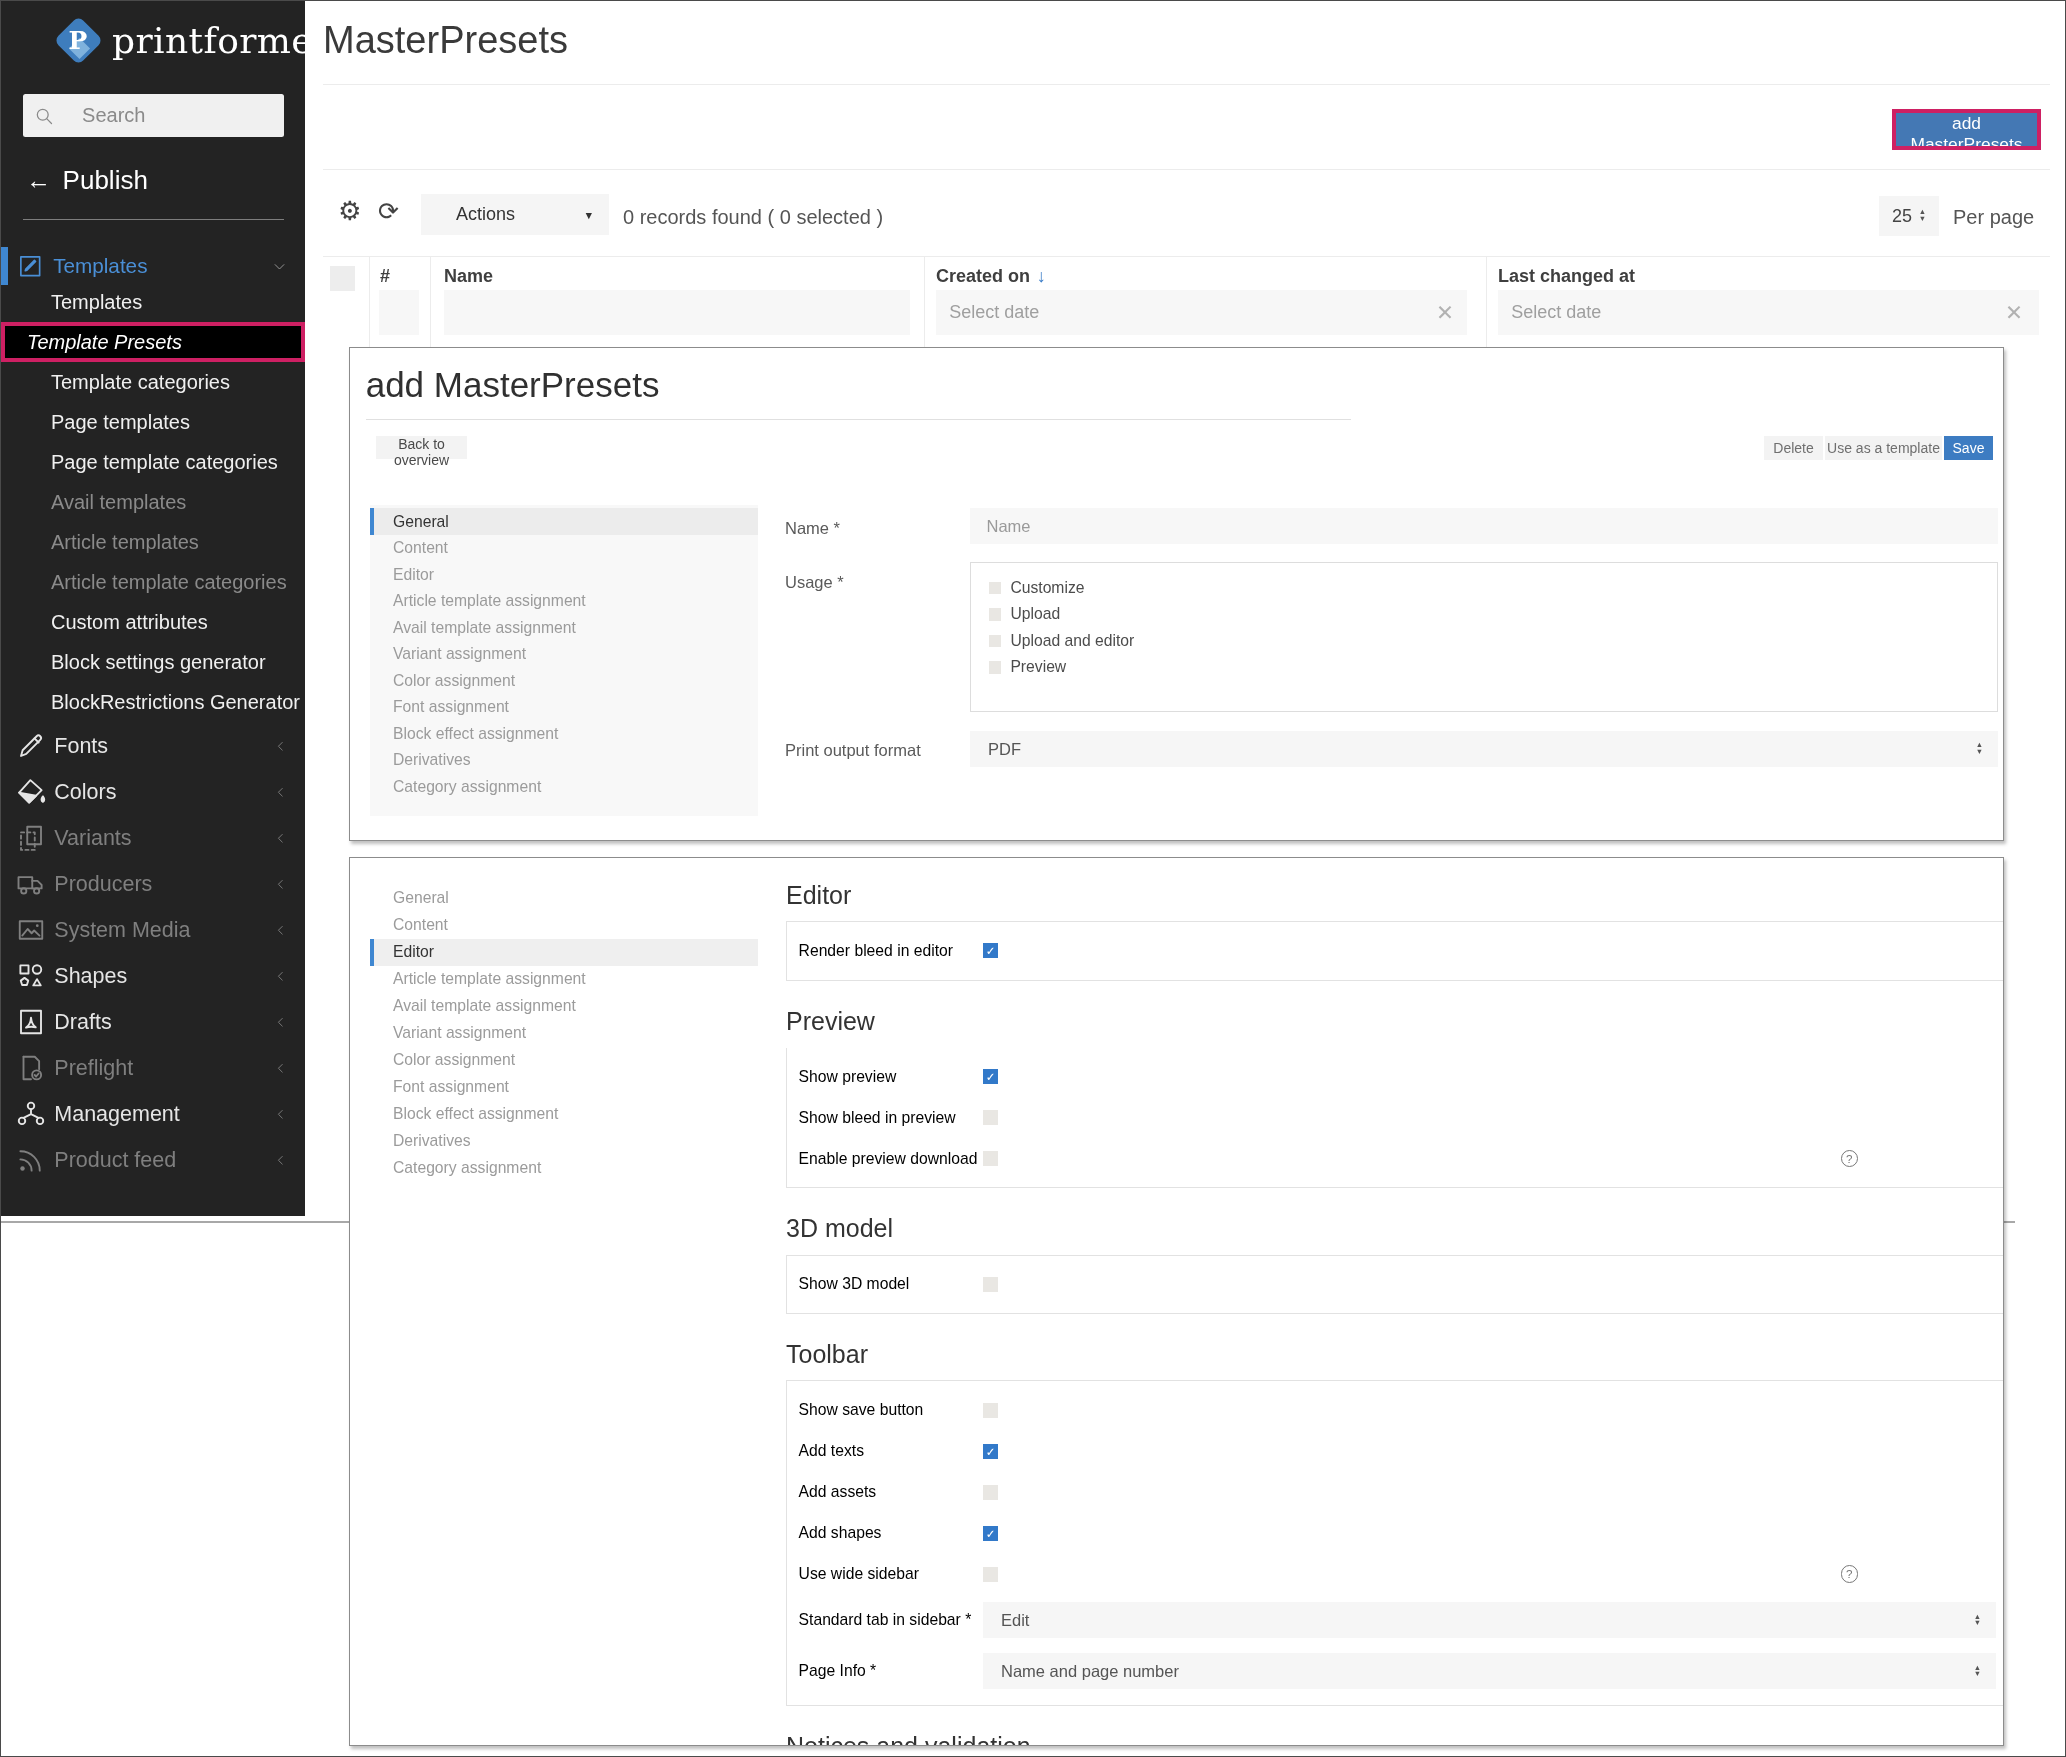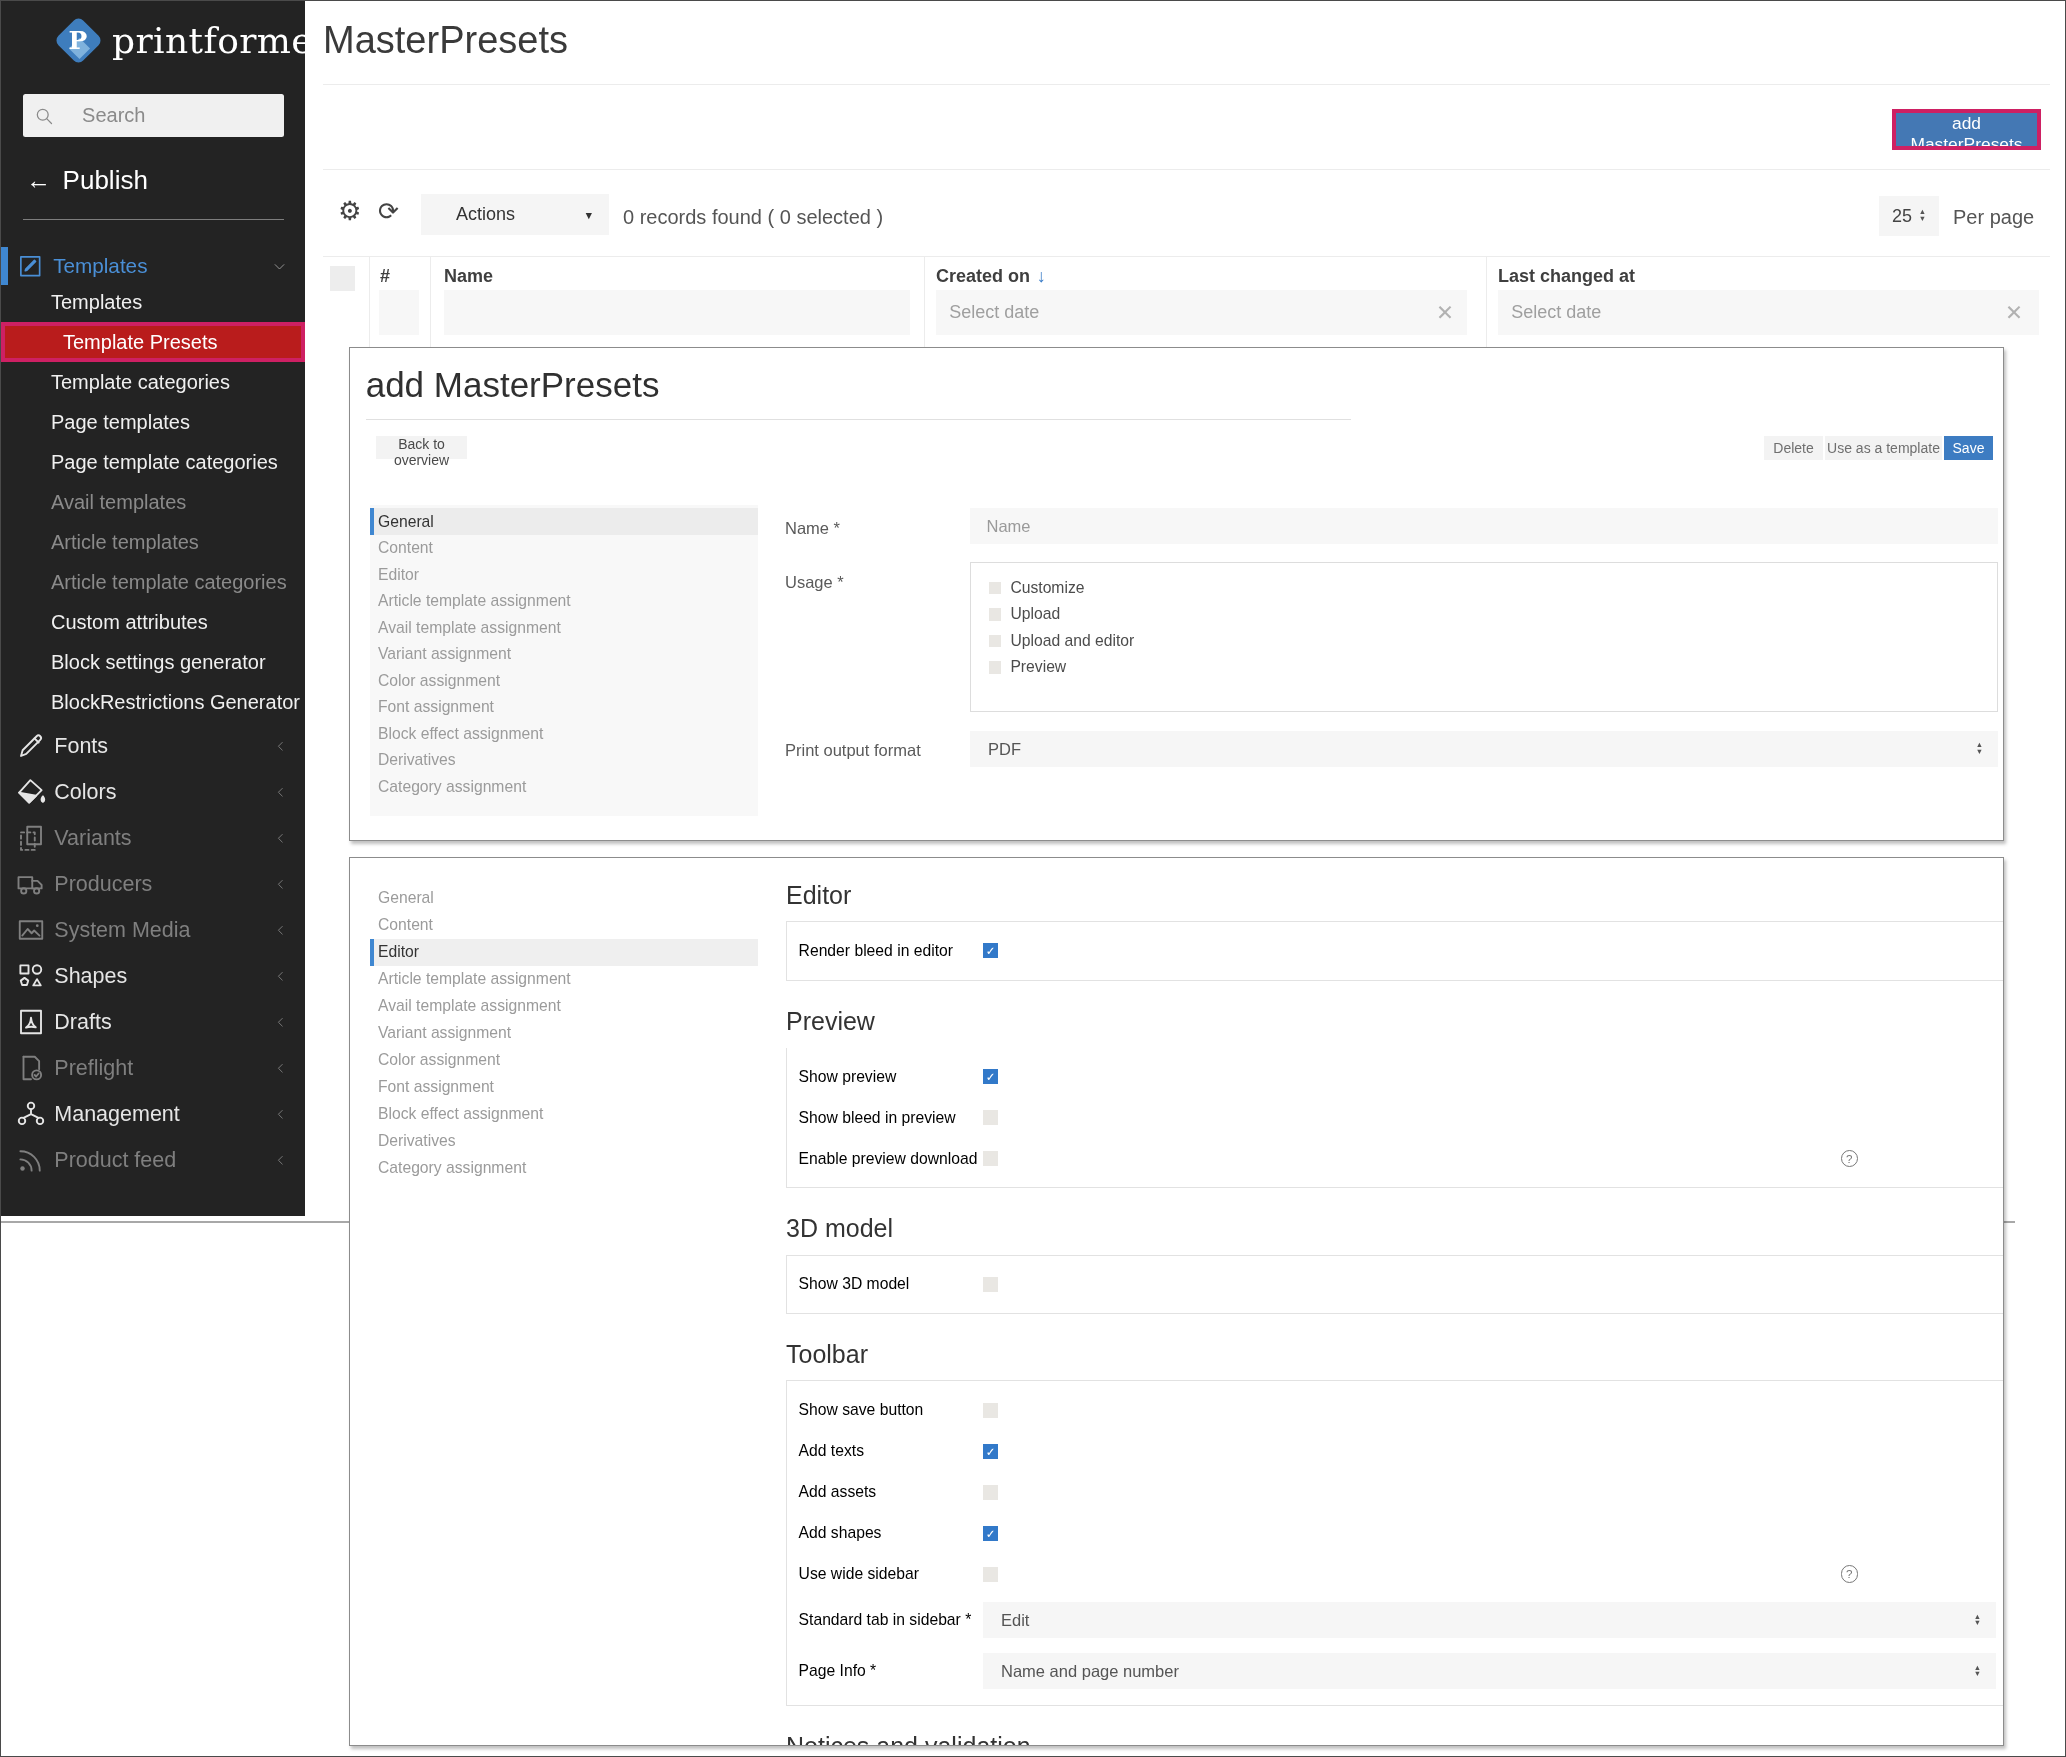--- a/index.html
+++ b/index.html
@@ -25,21 +25,21 @@
   .pub-arrow { font-size:25px; color:#fff; }
   .side-divider { position:absolute; left:21.5px; top:218px; width:261px; height:0.8px; background:#7d7d7d; }
   .group-row { position:absolute; left:0; top:246px; width:304px; height:38px; display:flex; align-items:center; color:#4a8fd6; }
   .group-bar { width:7.4px; height:38px; background:#3f87d1; margin-right:8.3px; }
   .group-icon { width:26.5px; height:26.5px; color:#4a8fd6; }
   .group-label { margin-left:10px; font-size:20.7px; }
   .group-chev { position:absolute; right:18px; width:15px; height:15px; color:#9a9a9a; }
   #template-items { position:absolute; left:0; top:281px; width:304px; }
   .sub-item { height:40px; display:flex; align-items:center; padding-left:50px; font-size:20px; color:#f0f0f0; cursor:pointer; }
   .sub-item.dim { color:#8a8a8a; }
-  .sub-item.active { background:#b91c1c; color:#fff; border:4.1px solid #ce2063; padding-left:58px; }
+  .sub-item.active { background:#000000; color:#fff; border:4.1px solid #ce2063; padding-left:22px;font-style:italic; }
   #section-items { position:absolute; left:0; top:722px; width:304px; }
   .section-item { height:46px; display:flex; align-items:center; position:relative; padding-left:15px; color:#e5e5e5; cursor:pointer; }
   .section-item.dim { color:#7f7f7f; }
   .section-item .s-icon { width:30px; height:30px; }
   .section-item .s-label { margin-left:8.3px; font-size:21.5px; }
   .section-item .s-chev { position:absolute; right:18px; width:13.2px; height:16.5px; color:#8a8a8a; }
   .s-icon svg, .group-icon svg, .group-chev svg, .s-chev svg, .search-icon svg { width:100%; height:100%; fill:none; stroke:currentColor; stroke-width:1.5; stroke-linecap:round; stroke-linejoin:round; }
   .search-icon { width:20px; height:20px; color:#8a8a8a; flex:none; }
 
   
@@ -73,21 +73,21 @@
   .btn-gray { background:#f3f3f3; border:none; color:#6f6f6f; font-size:14px; font-family:inherit; cursor:pointer; }
   .btn-blue { background:#3d7cc2; border:none; color:#fff; font-size:14px; font-family:inherit; cursor:pointer; }
   .back-btn { position:absolute; left:26px; top:88px; width:91px; height:23px; color:#4a4a4a; }
   .del-btn { position:absolute; left:1414px; top:88px; width:59px; height:24px; }
   .use-btn { position:absolute; left:1475px; top:88px; width:117px; height:24px; }
   .save-btn { position:absolute; left:1594px; top:88px; width:49px; height:24px; }
 
   .preset-nav { position:absolute; left:20px; width:388px; }
   #nav1 { top:157px; height:311px; background:#f8f8f8; padding-top:3.3px; }
   #nav2 { top:25px; height:314px; background:#fff; padding-top:1.7px; }
-  .nav-item { height:26.5px; display:flex; align-items:center; padding-left:8px; font-size:15.7px; color:#9b9b9b; cursor:pointer; position:relative; }
+  .nav-item { height:26.5px; display:flex; align-items:center; padding-left:23px; font-size:15.7px; color:#9b9b9b; cursor:pointer; position:relative; }
   #nav2 .nav-item { height:27px; }
   .nav-item.active { color:#333; }
   #nav1 .nav-item.active { background:#ececec; }
   #nav2 .nav-item.active { background:#efefef; }
   .nav-item.active::before { content:""; position:absolute; left:0; top:0; bottom:0; width:4.1px; background:#3f87d1; }
 
   .form-label { position:absolute; left:435px; font-size:16.5px; color:#5a5a5a; }
   .name-input { position:absolute; left:620px; top:160px; width:1028px; height:36px; background:#f7f7f7; border:none; outline:none; font-size:16.5px; color:#444; padding:0 16.5px; font-family:inherit; }
   .name-input::placeholder { color:#9a9a9a; }
   .usage-box { position:absolute; left:620px; top:214px; width:1028px; height:150px; border:0.8px solid #ddd; padding-top:11.6px; }

